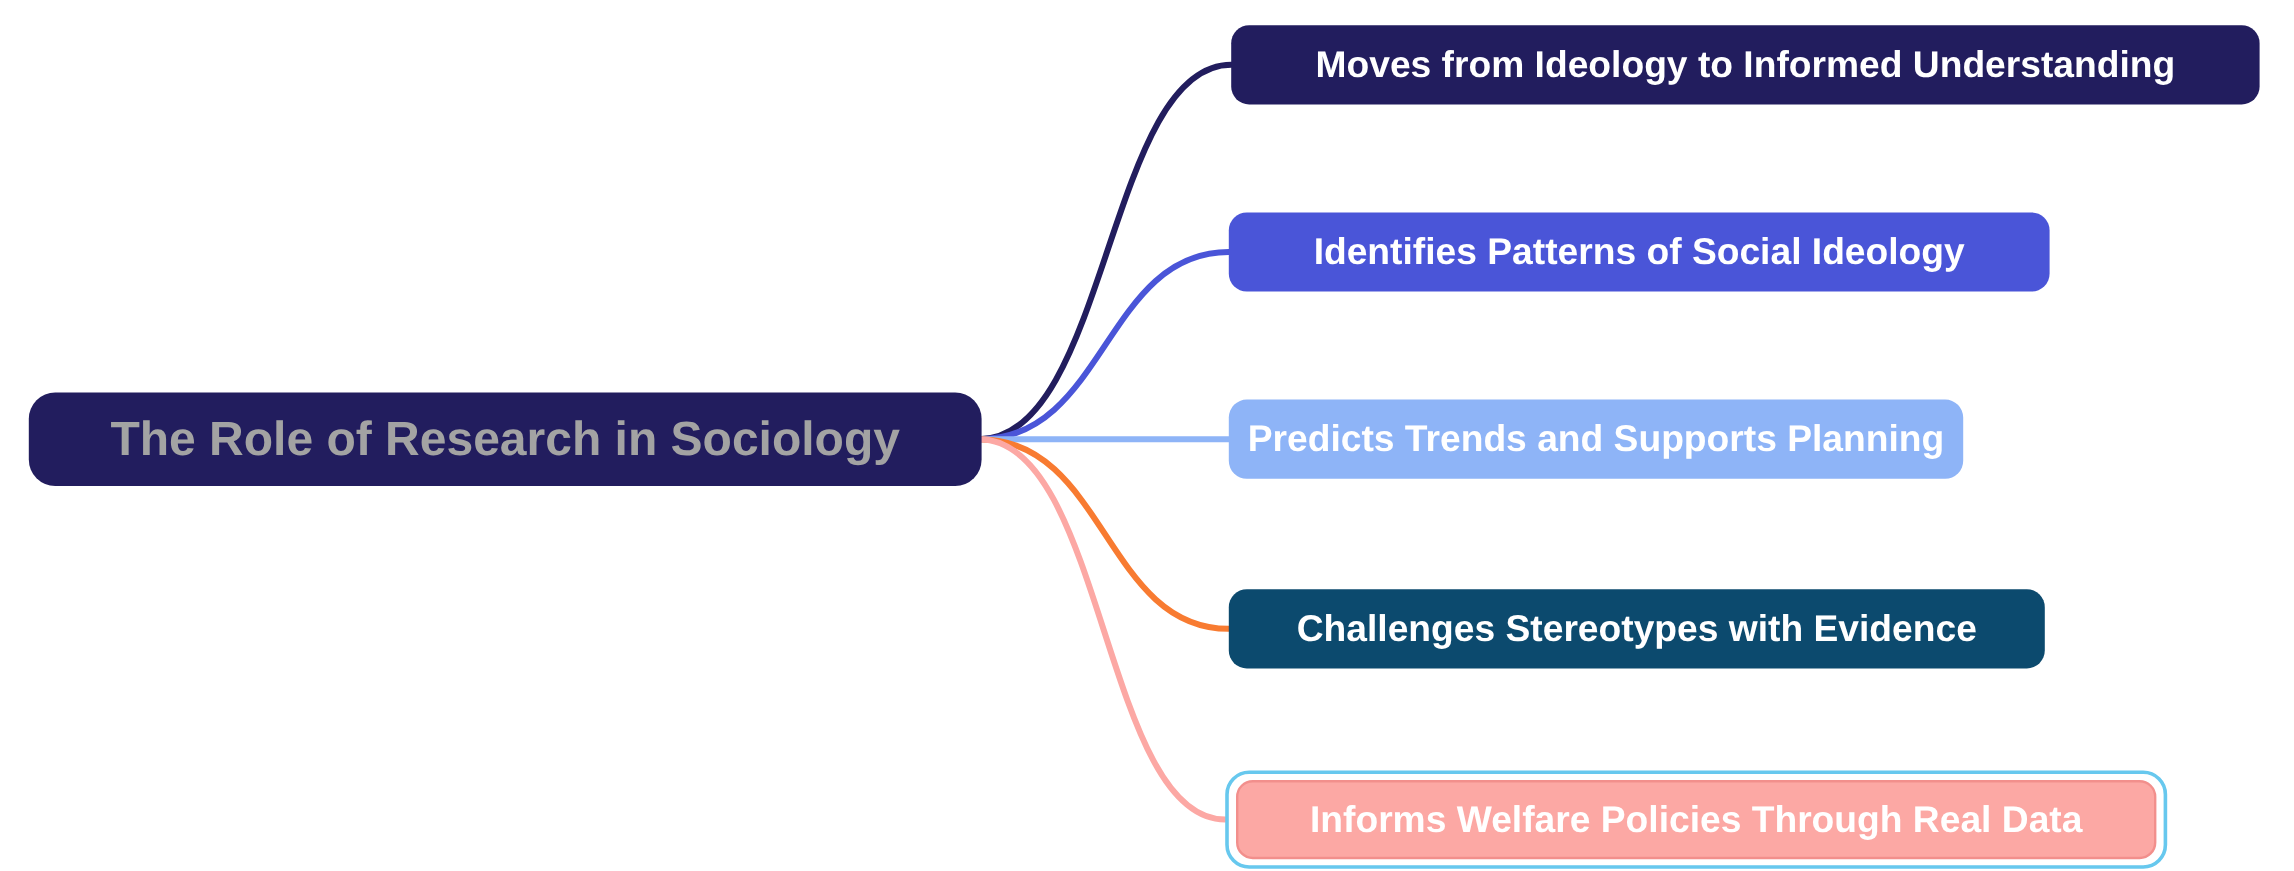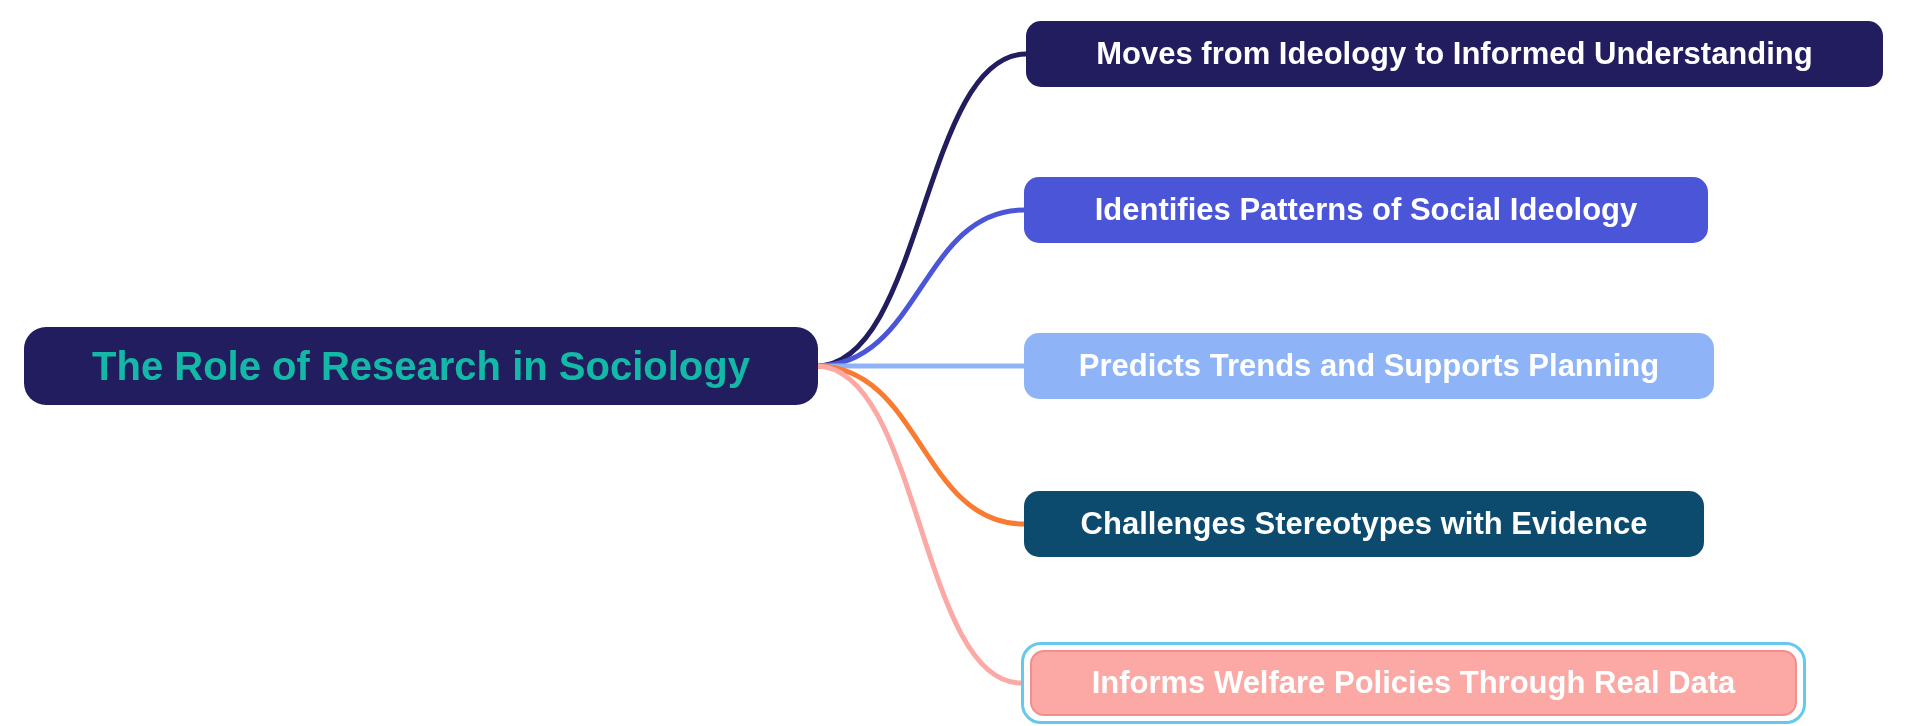--- a/index.html
+++ b/index.html
@@ -38,21 +38,21 @@
     border-radius: 22px;
     font-size: 40px;
   }
   .branch-node {
     height: 66px;
     border-radius: 15px;
     font-size: 31px;
   }
   .b1 { left: 1026px; top: 21px;  width: 857px; }
   .b2 { left: 1024px; top: 177px; width: 684px; }
-  .b3 { left: 1024px; top: 333px; width: 690px; }
+  .b3 { left: 1024px; top: 333px; width: 612px; }
   .b4 { left: 1024px; top: 491px; width: 680px; }
   .selection-ring {
     position: absolute;
     left: 1021px; top: 642px;
     width: 785px; height: 82px;
     border-width: 3px;
     border-style: solid;
     border-radius: 20px;
     box-sizing: border-box;
     display: flex;
@@ -75,21 +75,21 @@
 <div class="canvas" style="background-color: rgb(255, 255, 255);">
 
   <svg class="edges" viewBox="0 0 1912 726" xmlns="http://www.w3.org/2000/svg">
     <path d="M 816 366 C 923 366 923 54 1026 54" stroke="#221D5E"></path>
     <path d="M 816 366 C 921 366 921 210 1024 210" stroke="#4A55D8"></path>
     <path d="M 816 366 C 920 366 920 366 1024 366" stroke="#8EB4F7"></path>
     <path d="M 816 366 C 921 366 921 524 1024 524" stroke="#F87B31"></path>
     <path d="M 816 366 C 920 366 920 683 1021 683" stroke="#FCA8A4"></path>
   </svg>
 
-  <div class="node root-node" style="background-color: rgb(34, 29, 94); color: #14b8a6;">
+  <div class="node root-node" style="background-color: rgb(34, 29, 94); color: #a3a3a3;">
     <span>The Role of Research in Sociology</span>
   </div>
 
   <div class="node branch-node b1" style="background-color: rgb(34, 29, 94); color: rgb(255, 255, 255);">
     <span>Moves from Ideology to Informed Understanding</span>
   </div>
 
   <div class="node branch-node b2" style="background-color: rgb(74, 85, 216); color: rgb(255, 255, 255);">
     <span>Identifies Patterns of Social Ideology</span>
   </div>

